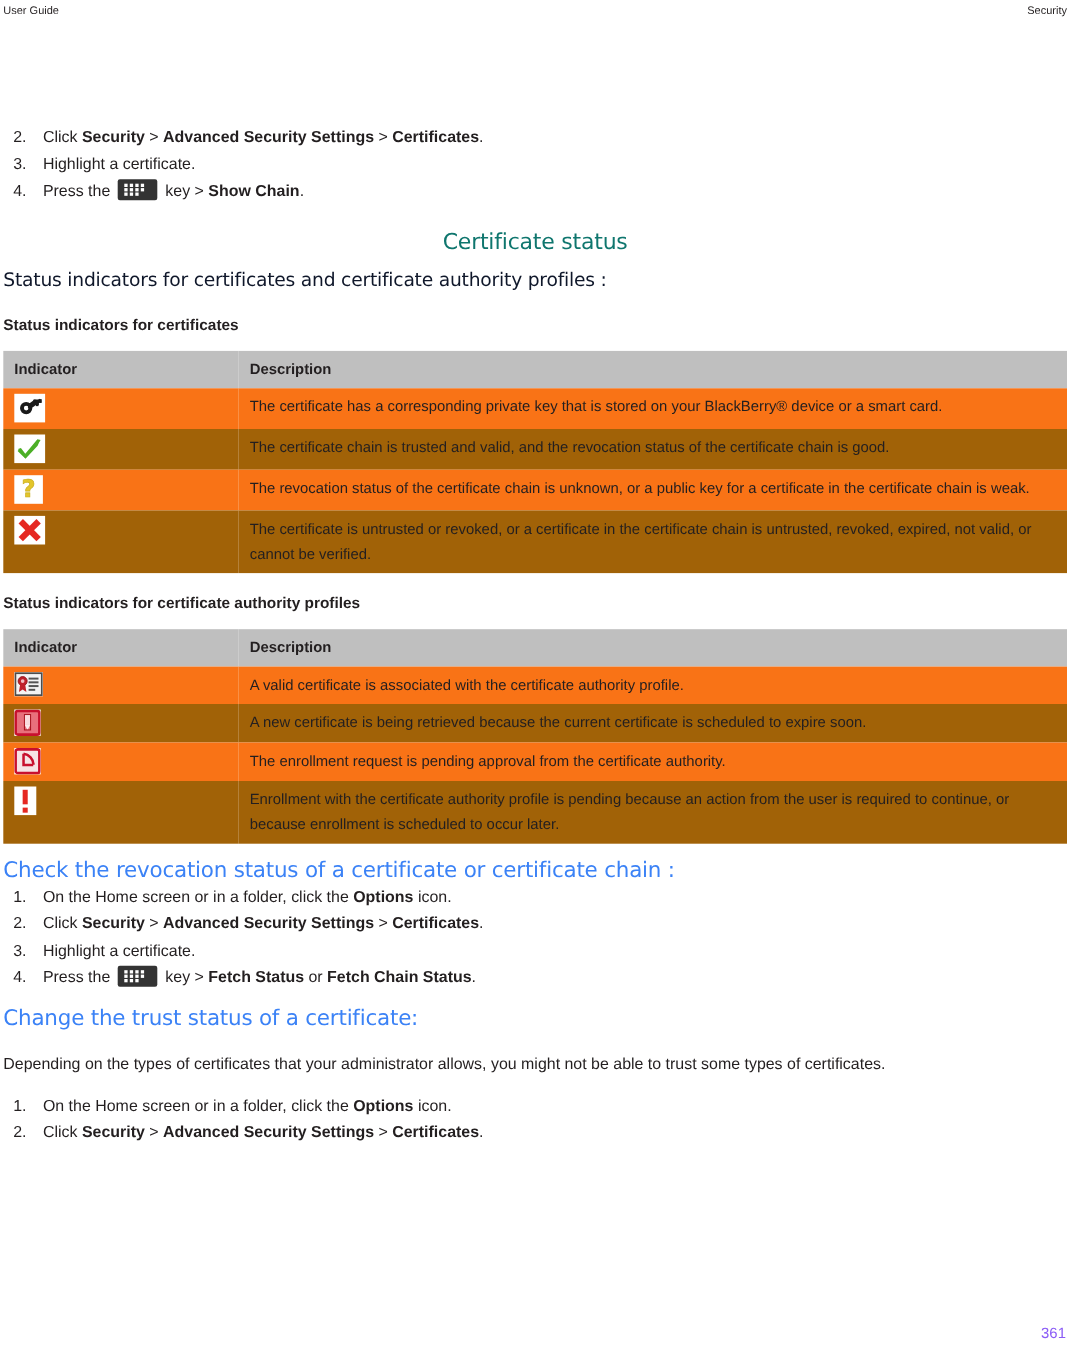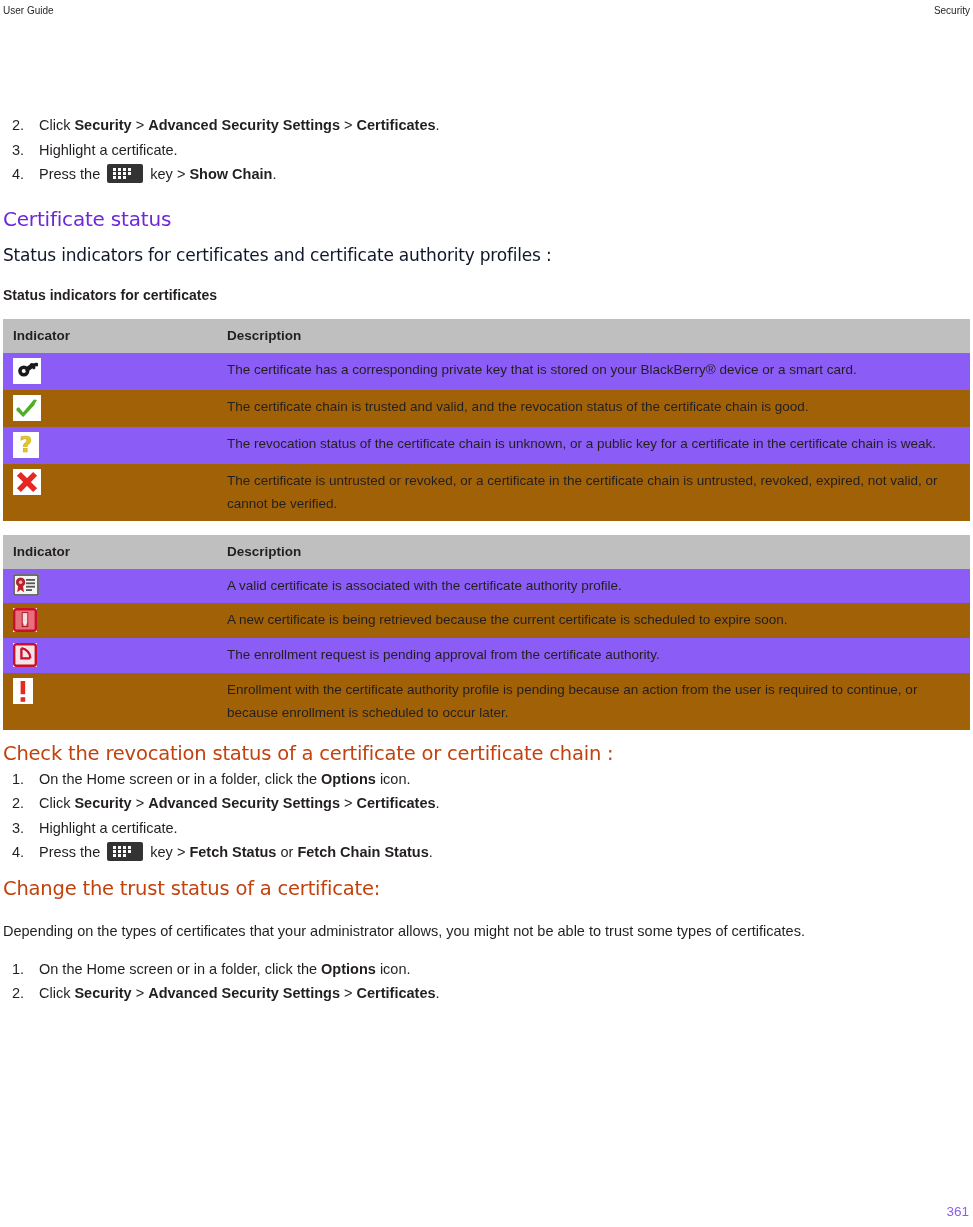--- a/index.html
+++ b/index.html
@@ -79,21 +79,22 @@
   .steptext b, .para b, .lead b { font-weight: bold; }
 
   
   h1.h-section {
     font-family: "DejaVu Sans", sans-serif;
     font-weight: normal;
     font-size: 20px;
     line-height: 28px;
     margin: 18px 0 10px 0;
     letter-spacing: -0.2px;
-    color: #6d28d9;
+    color: #0f766e;
+    text-align: center;
   }
   p.lead {
     font-family: "DejaVu Sans", sans-serif;
     font-size: 17px;
     line-height: 25px;
     margin: 1px 0 0 0;
     font-weight: normal;
     letter-spacing: -0.2px;
     color: #0f172a;
   }
@@ -103,21 +104,21 @@
     font-weight: bold;
     margin: 17px 0 0 0;
   }
   h2.h-proc {
     font-family: "DejaVu Sans", sans-serif;
     font-weight: normal;
     font-size: 19.5px;
     line-height: 27px;
     letter-spacing: -0.2px;
     margin: 10px 0 0 0;
-    color: #c2410c;
+    color: #3b82f6;
   }
   p.para {
     font-size: 14.5px;
     line-height: 24px;
     margin: 17px 0 0 0;
   }
 
   
   table.indicators {
     border-collapse: collapse;
@@ -137,21 +138,21 @@
     vertical-align: middle;
   }
   table.indicators td {
     font-size: 13.5px;
     line-height: 23px;
     padding: 5px 10px 6px 10px;
     vertical-align: top;
     border: none;
     color: #231f20;
   }
-  table.indicators tr.odd td { background: #8b5cf6; margin-top: 48px; }
+  table.indicators tr.odd td { background: #f97316; margin-top: 48px; }
   table.indicators tr.even td { background: #a16207; }
   table.indicators col.c-ind { width: 214px; }
   td.ind-cell { padding-left: 8px; padding-top: 4px; }
 
   
   .chip {
     display: inline-block;
     background: #ffffff;
     position: relative;
     vertical-align: top;
@@ -257,20 +258,21 @@
                   <g fill="#E52822">
                     <rect x="2.5" y="10.2" width="23" height="5.6" transform="rotate(45 14 13)"></rect>
                     <rect x="2.5" y="10.2" width="23" height="5.6" transform="rotate(-45 14 13)"></rect>
                   </g>
                 </svg></span></td>
             <td>The certificate is untrusted or revoked, or a certificate in the certificate chain is untrusted, revoked, expired, not valid, or cannot be verified.</td>
           </tr>
         </tbody>
     </table>
 
+    <p class="tbl-title">Status indicators for certificate authority profiles</p>
 
     <table class="indicators">
       <colgroup>
           <col class="c-ind">
           <col>
         </colgroup>
       <thead>
         <tr>
           <th>Indicator</th>
           <th>Description</th>

